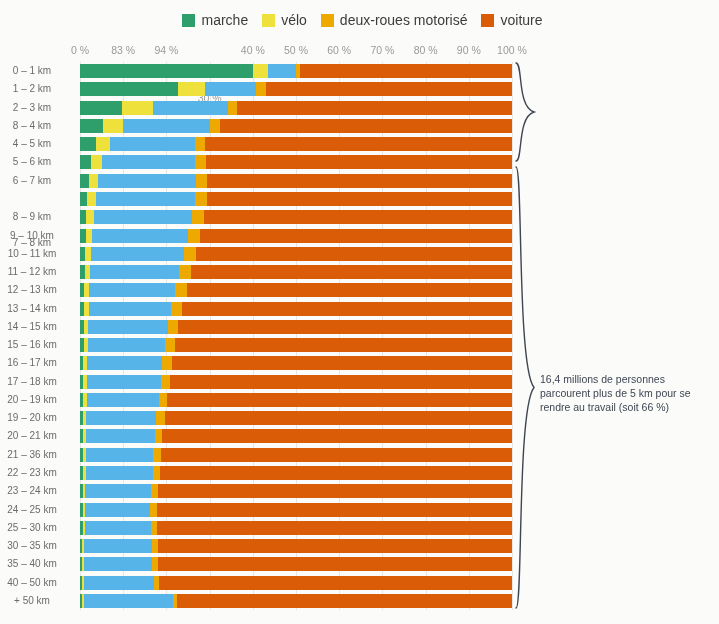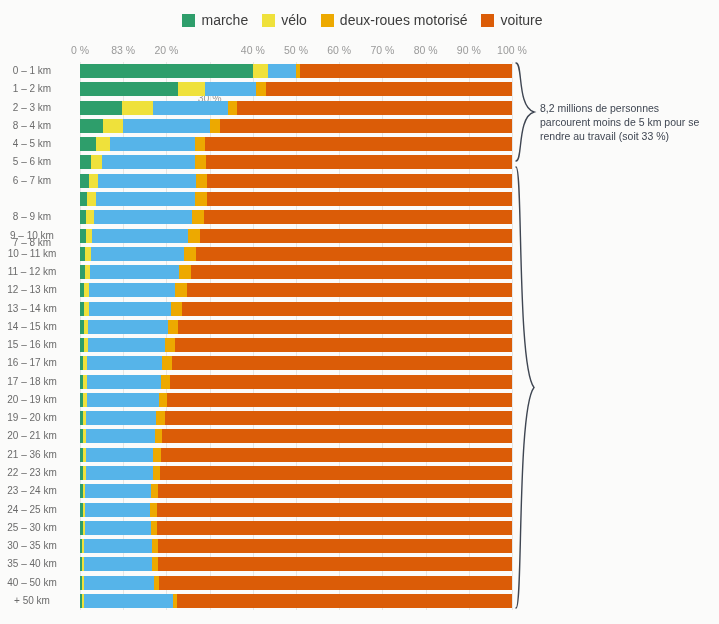--- a/index.html
+++ b/index.html
@@ -144,21 +144,21 @@
     <div class="legend-item">
       <span class="legend-swatch" style="background: rgb(219, 92, 7);"></span>
       <span class="legend-label">voiture</span>
     </div>
   </div>
 
 <div id="chart-area">
   <div id="xaxis">
       <div class="xtick" style="left: 0px;">0 %</div>
       <div class="xtick" style="left: 43.2px;">83 %</div>
-      <div class="xtick" style="left: 86.4px;">20 %</div>
+      <div class="xtick" style="left: 86.4px;">94 %</div>
       <div class="xtick" style="left: 129.6px; margin-top: 48px;">30 %</div>
       <div class="xtick" style="left: 172.8px;">40 %</div>
       <div class="xtick" style="left: 216px;">50 %</div>
       <div class="xtick" style="left: 259.2px;">60 %</div>
       <div class="xtick" style="left: 302.4px;">70 %</div>
       <div class="xtick" style="left: 345.6px;">80 %</div>
       <div class="xtick" style="left: 388.8px;">90 %</div>
       <div class="xtick" style="left: 432px;">100 %</div>
     </div>
   <div id="ylabels">
@@ -417,14 +417,14 @@
       </div>
     </div>
 
   <svg class="brace" style="left:513px; top:22px;" width="26" height="100" viewBox="0 0 26 100" fill="none">
     <path d="M3 1 C10 1 4 45 21 50 C4 55 10 99 3 99" stroke="#3f4652" stroke-width="1.4" fill="none" stroke-linecap="round"></path>
   </svg>
   <svg class="brace" style="left:513px; top:126px;" width="26" height="443" viewBox="0 0 26 443" preserveAspectRatio="none" fill="none">
     <path d="M3 1 C10 1 4 200 21 221.5 C4 243 10 442 3 442" stroke="#3f4652" stroke-width="1.4" fill="none" stroke-linecap="round" vector-effect="non-scaling-stroke"></path>
   </svg>
 
-  <div class="annotation" style="left:540px; top:62px;">8,2 millions de personnes parcourent moins de 5 km pour se rendre au travail (soit 33 %)</div>
+  <div class="annotation" style="left:540px; top:333px;">16,4 millions de personnes parcourent plus de 5 km pour se rendre au travail (soit 66 %)</div>
 </div>
 
 </body></html>

